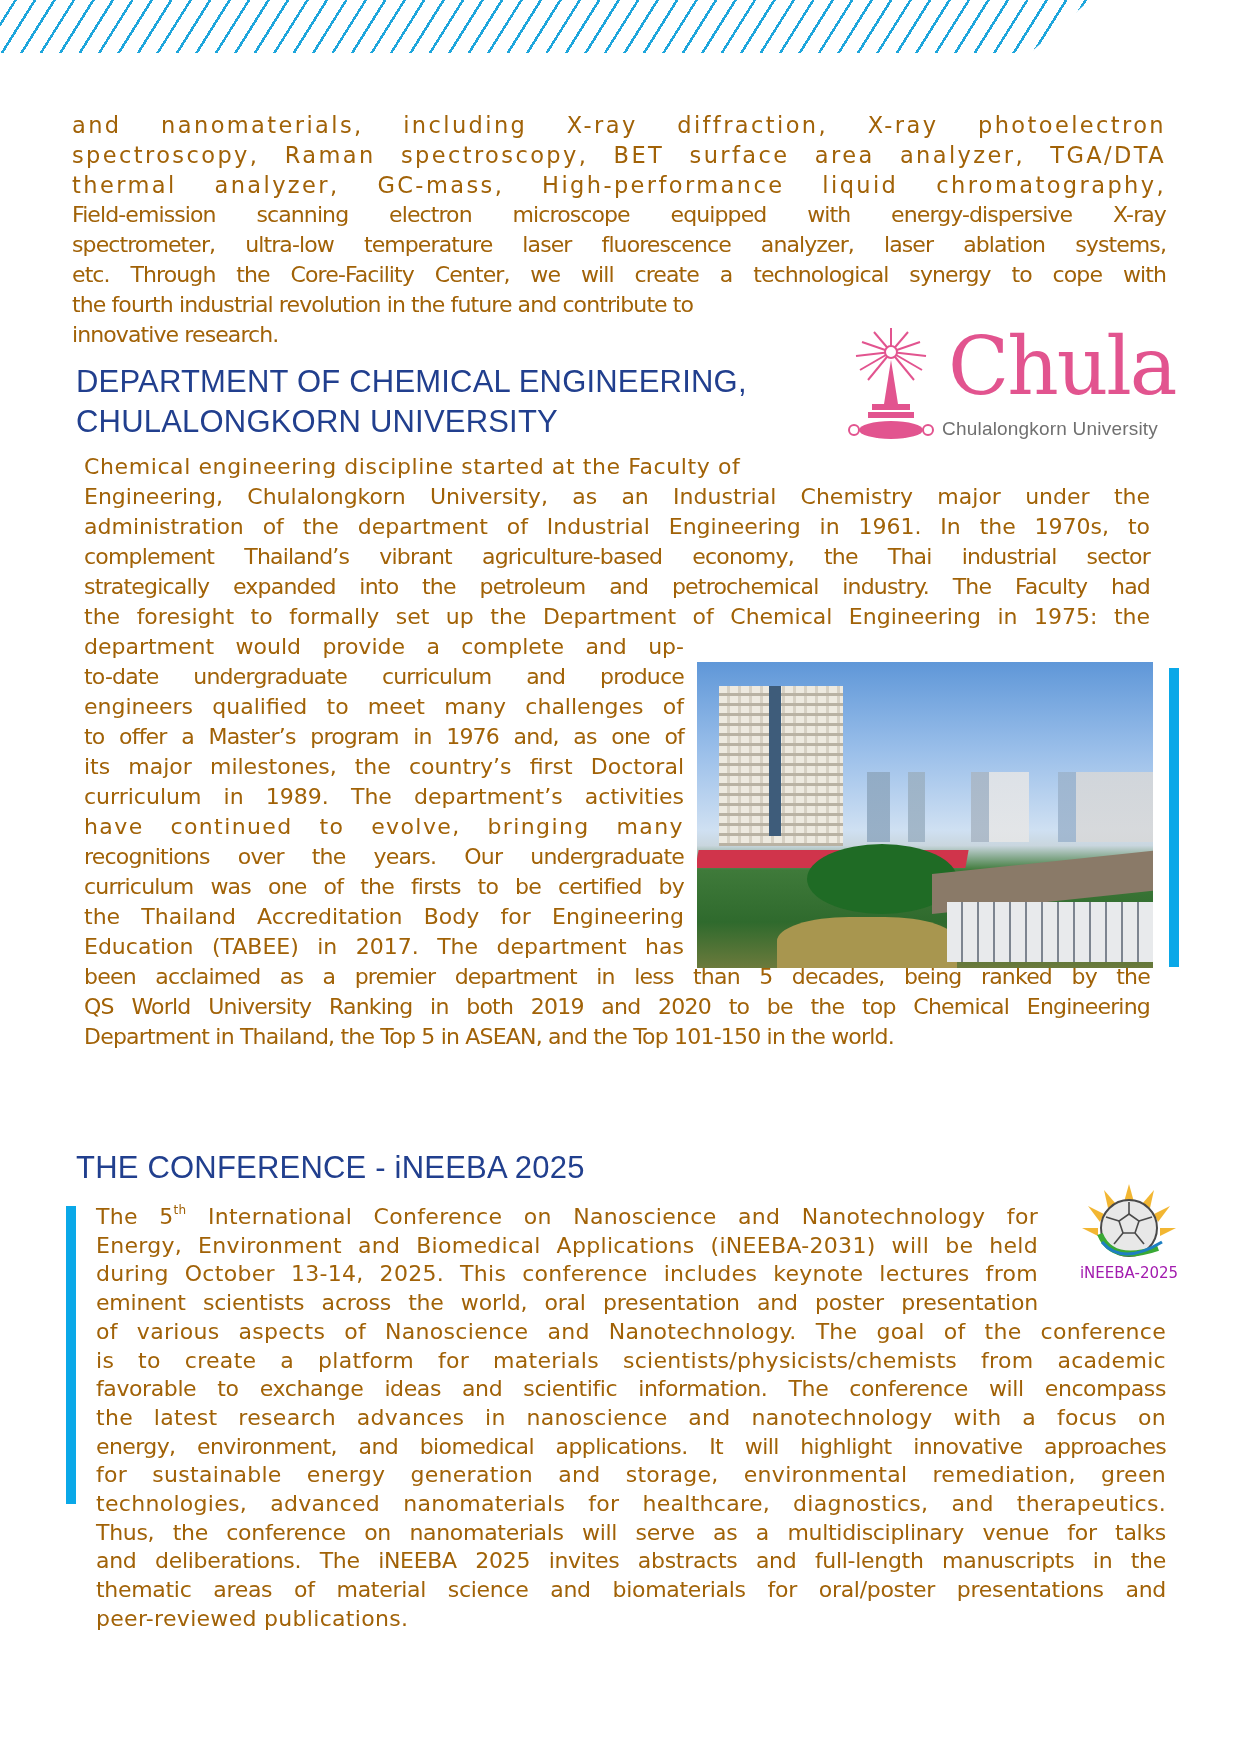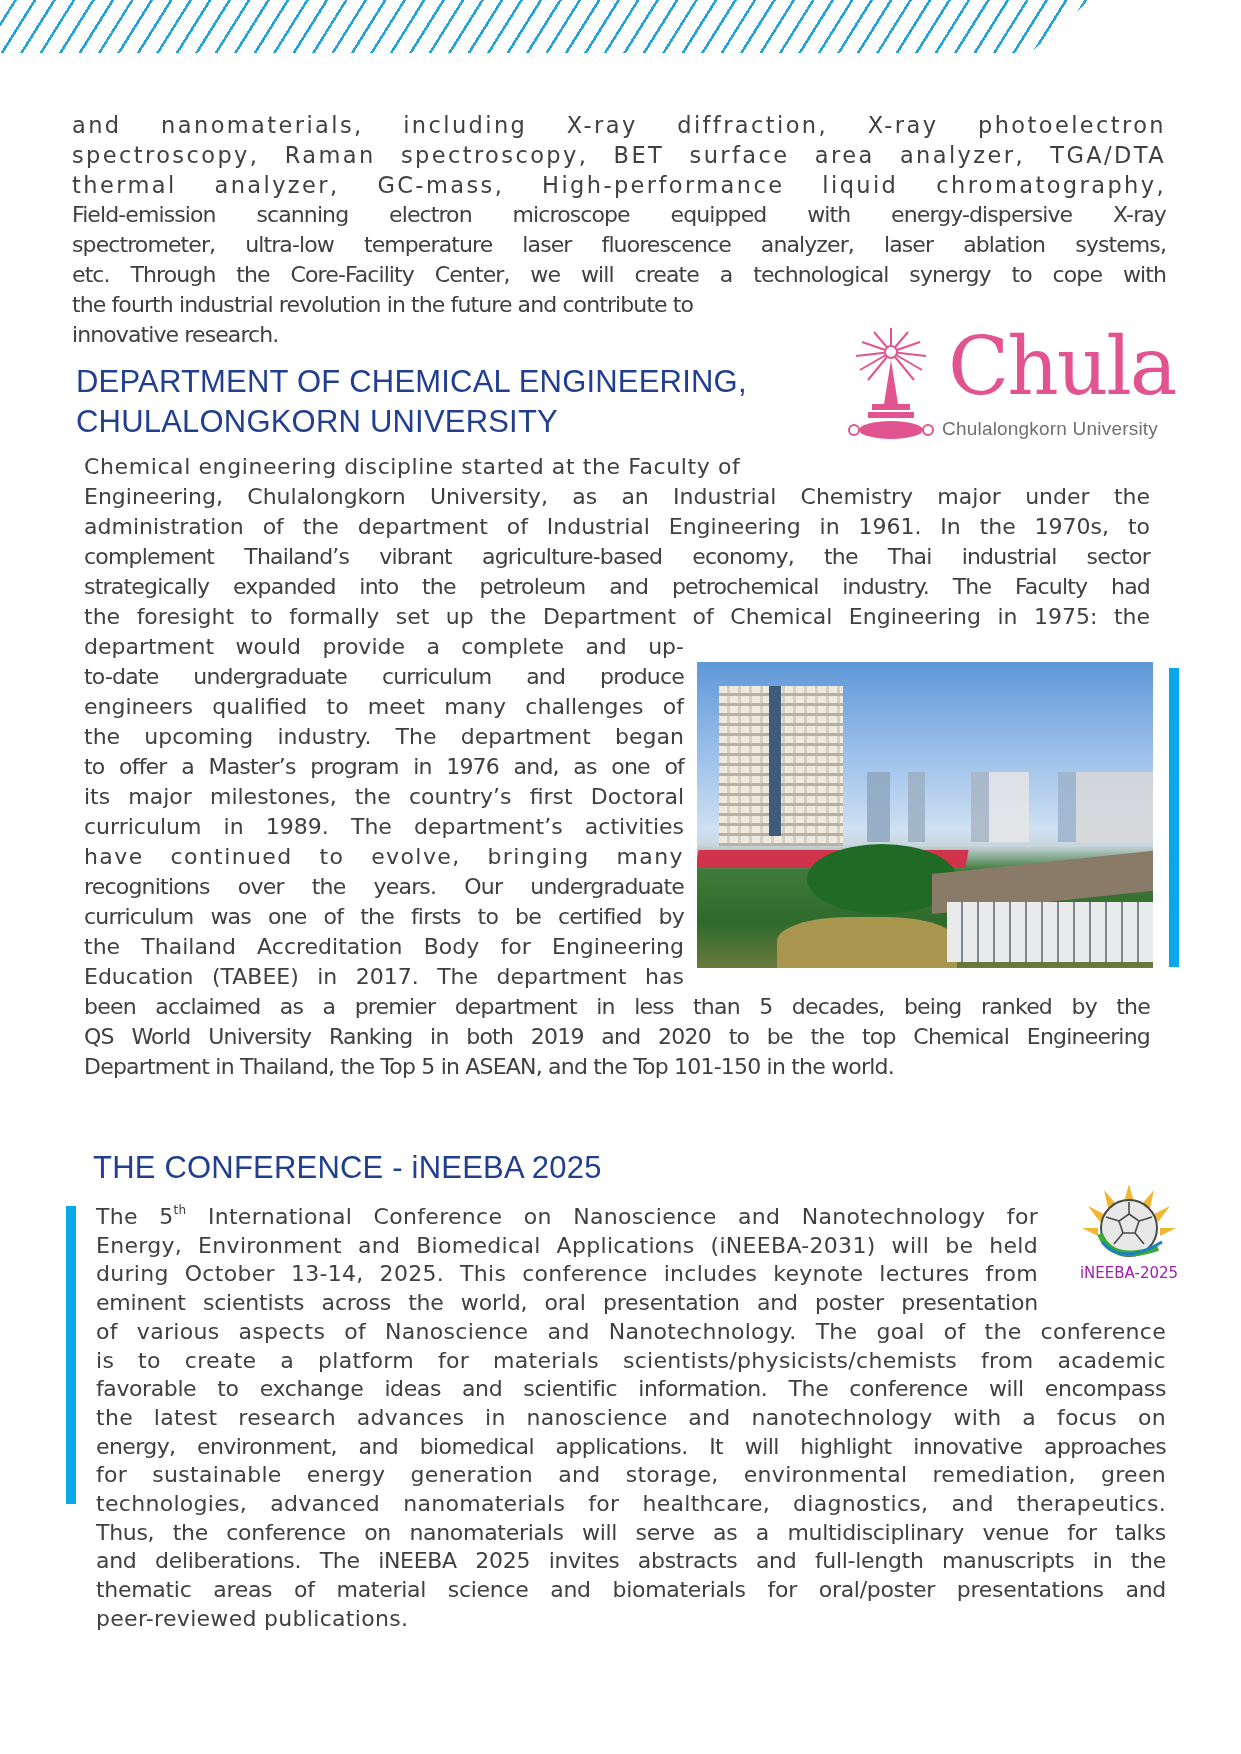--- a/index.html
+++ b/index.html
@@ -6,36 +6,36 @@
   html, body { width: 1241px; height: 1754px; background: #ffffff; overflow: hidden; }
   body { position: relative; font-family: "DejaVu Sans", sans-serif; color: #1f1f1f; }
 
   .hatch {
     position: absolute; left: 0; top: 0; width: 1090px; height: 53px;
     clip-path: polygon(0 0, 1090px 0, 1030px 53px, 0 53px);
     background: repeating-linear-gradient(-58deg, transparent 0, transparent 14px, #1ea6dc 14px, #1ea6dc 16.5px);
   }
 
   .para {
-    position: absolute; font-size: 23px; line-height: 30px; color: #404040;
+    position: absolute; font-size: 23px; line-height: 30px; color: #a16207;
     text-align: justify; letter-spacing: 0.3px; font-family: "DejaVu Sans", sans-serif;
   }
   .para .ln { display: block; white-space: nowrap; text-align-last: justify; }
   .para .ln.last { text-align-last: left; }
 
   .p1 { left: 72px; top: 110px; width: 1094px; font-size: 22.5px; line-height: 30px; }
   .p1 .ln.loose { letter-spacing: 2.4px; }
   .p1 .ln.tight { letter-spacing: -0.9px; font-size: 22px; }
 
   .h2 {
     position: absolute; font-family: "Liberation Sans", sans-serif; font-weight: 400;
     color: #213f8e; font-size: 31px; line-height: 40px; letter-spacing: 0.2px;
   }
   .h-dept { left: 76px; top: 362px; }
-  .h-conf { left: 93px; top: 1148px; }
+  .h-conf { left: 76px; top: 1148px; }
 
   .chula-logo { position: absolute; left: 846px; top: 318px; width: 326px; height: 122px; margin-top: 8px; }
   .chula-word { position: absolute; left: 102px; top: -6px; font-family: "DejaVu Serif", serif;
     font-size: 80px; color: #e2548f; letter-spacing: -2px; font-weight: 400; }
   .chula-sub { position: absolute; left: 96px; top: 92px; font-family: "Liberation Sans", sans-serif;
     font-size: 19px; color: #707070; letter-spacing: 0.2px; }
 
   .p2 { left: 84px; top: 452px; width: 1066px; font-size: 22px; line-height: 30px; }
   .p2 .ln { letter-spacing: 0px; }
   .p2 .narrow { width: 600px; }
@@ -121,21 +121,20 @@
 <div class="para p2">
   <span class="ln last" style="letter-spacing:0.6px">Chemical engineering discipline started at the Faculty of</span>
   <span class="ln">Engineering, Chulalongkorn University, as an Industrial Chemistry major under the</span>
   <span class="ln">administration of the department of Industrial Engineering in 1961. In the 1970s, to</span>
   <span class="ln tight">complement Thailand’s vibrant agriculture-based economy, the Thai industrial sector</span>
   <span class="ln tight">strategically expanded into the petroleum and petrochemical industry. The Faculty had</span>
   <span class="ln">the foresight to formally set up the Department of Chemical Engineering in 1975: the</span>
   <span class="ln narrow">department would provide a complete and up-</span>
   <span class="ln narrow tight">to-date undergraduate curriculum and produce</span>
   <span class="ln narrow">engineers qualified to meet many challenges of</span>
-  <span class="ln narrow">the upcoming industry. The department began</span>
   <span class="ln narrow tight">to offer a Master’s program in 1976 and, as one of</span>
   <span class="ln narrow">its major milestones, the country’s first Doctoral</span>
   <span class="ln narrow">curriculum in 1989. The department’s activities</span>
   <span class="ln narrow loose-w">have continued to evolve, bringing many</span>
   <span class="ln narrow tight">recognitions over the years. Our undergraduate</span>
   <span class="ln narrow tight">curriculum was one of the firsts to be certified by</span>
   <span class="ln narrow">the Thailand Accreditation Body for Engineering</span>
   <span class="ln narrow">Education (TABEE) in 2017. The department has</span>
   <span class="ln tight">been acclaimed as a premier department in less than 5 decades, being ranked by the</span>
   <span class="ln tight">QS World University Ranking in both 2019 and 2020 to be the top Chemical Engineering</span>

